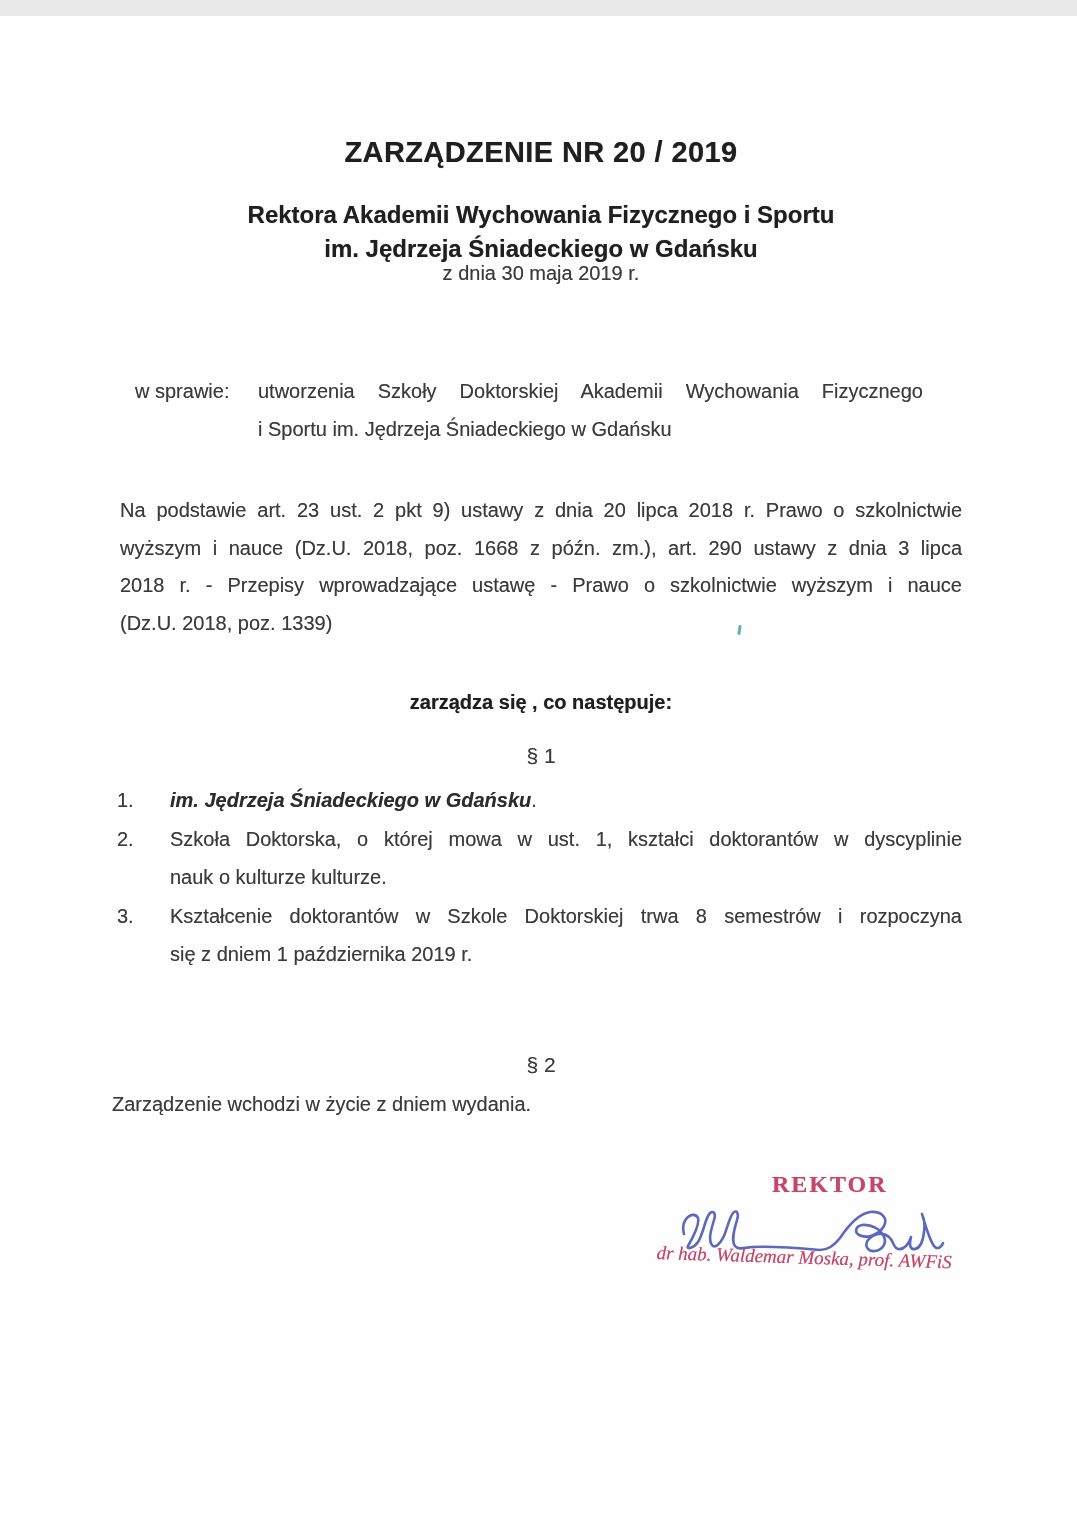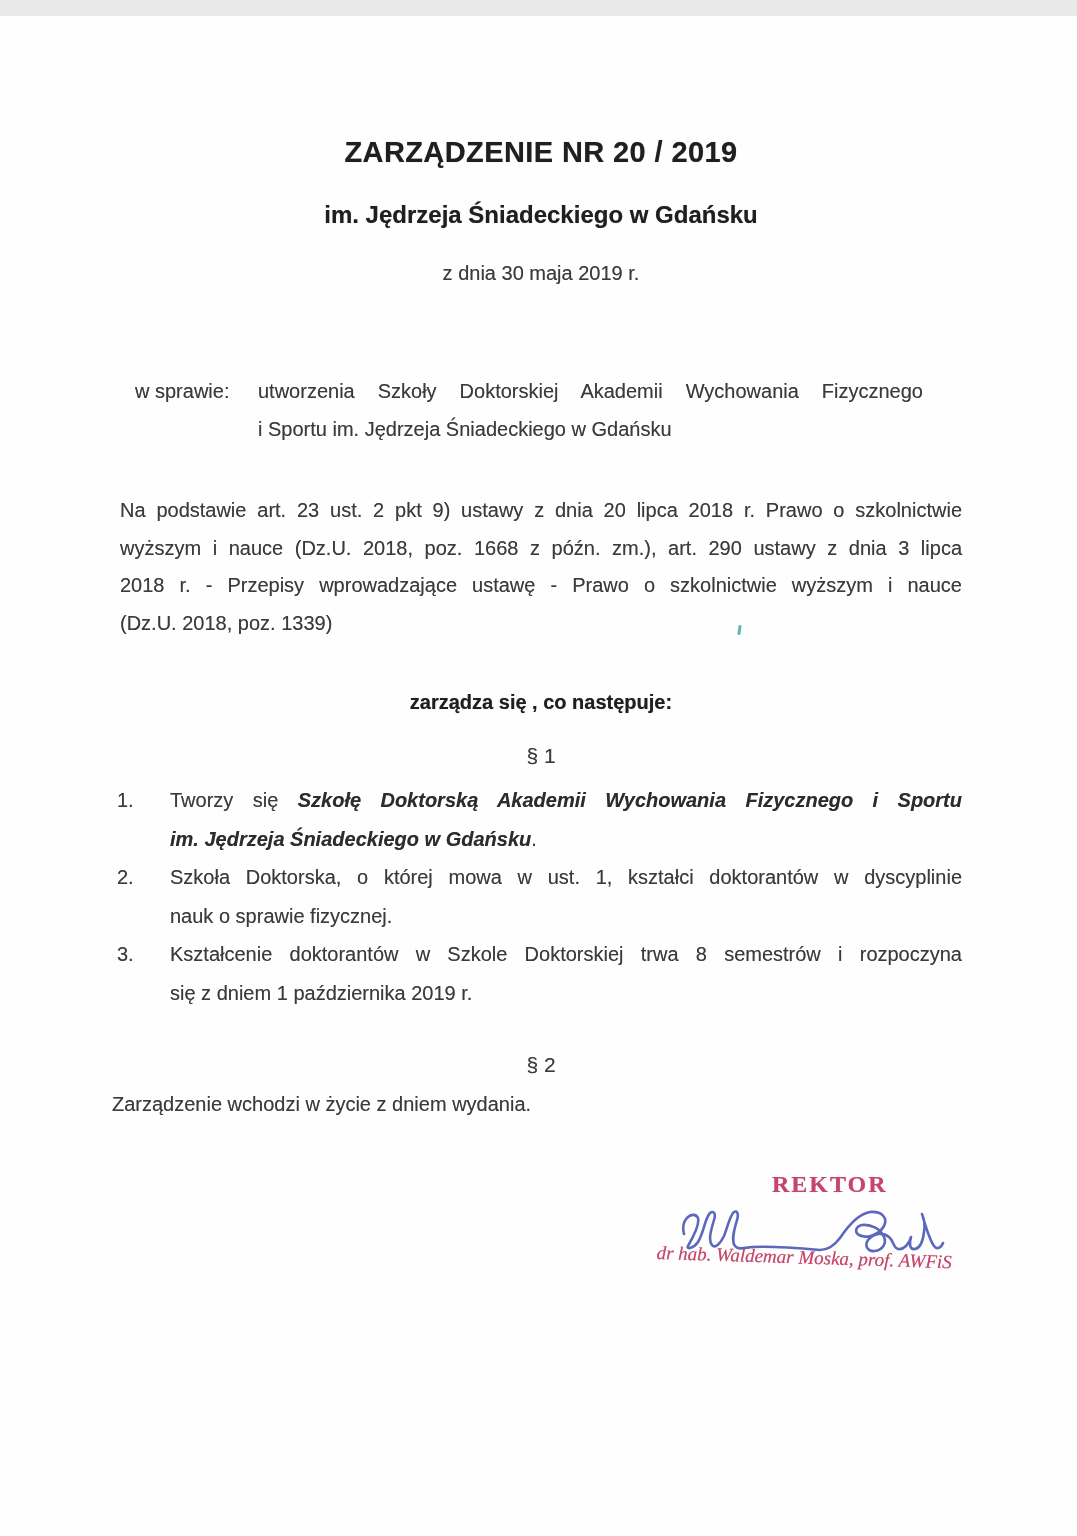--- a/index.html
+++ b/index.html
@@ -65,20 +65,21 @@
   }
 </style>
 </head>
 <body>
 
 <div class="page">
 
   <div class="abs title center heading">ZARZĄDZENIE NR 20 / 2019</div>
 
   <div class="abs issuer center">
+    <div class="heading">Rektora Akademii Wychowania Fizycznego i Sportu</div>
     <div class="heading">im. Jędrzeja Śniadeckiego w Gdańsku</div>
   </div>
 
   <div class="abs date-line center txt">z dnia 30 maja 2019 r.</div>
 
   <div class="abs subject">
     <div class="subject-label txt">w sprawie:</div>
     <div class="subject-text">
       <div class="jline txt">utworzenia Szkoły Doktorskiej Akademii Wychowania Fizycznego</div>
       <div class="txt">i Sportu im. Jędrzeja Śniadeckiego w Gdańsku</div>
@@ -93,29 +94,28 @@
   </div>
 
   <div class="abs order-heading center heading">zarządza się , co następuje:</div>
 
   <div class="abs mark mark1 txt">§ 1</div>
 
   <div class="abs items">
     <div class="item">
       <div class="num txt">1.</div>
       <div class="itext">
-        <div class="jline txt"><span>Tworzy się </span><span class="bi">Szkołę Doktorską Akademii Wychowania Fizycznego i Sportu</span></div>
         <div class="txt"><span class="bi">im. Jędrzeja Śniadeckiego w Gdańsku</span><span>.</span></div>
       </div>
     </div>
     <div class="item">
       <div class="num txt">2.</div>
       <div class="itext">
         <div class="jline txt">Szkoła Doktorska, o której mowa w ust. 1, kształci doktorantów w dyscyplinie</div>
-        <div class="txt">nauk o sprawie fizycznej.</div>
+        <div class="txt">nauk o kulturze kulturze.</div>
       </div>
     </div>
     <div class="item">
       <div class="num txt">3.</div>
       <div class="itext">
         <div class="jline txt">Kształcenie doktorantów w Szkole Doktorskiej trwa 8 semestrów i rozpoczyna</div>
         <div class="txt">się z dniem 1 października 2019 r.</div>
       </div>
     </div>
   </div>

